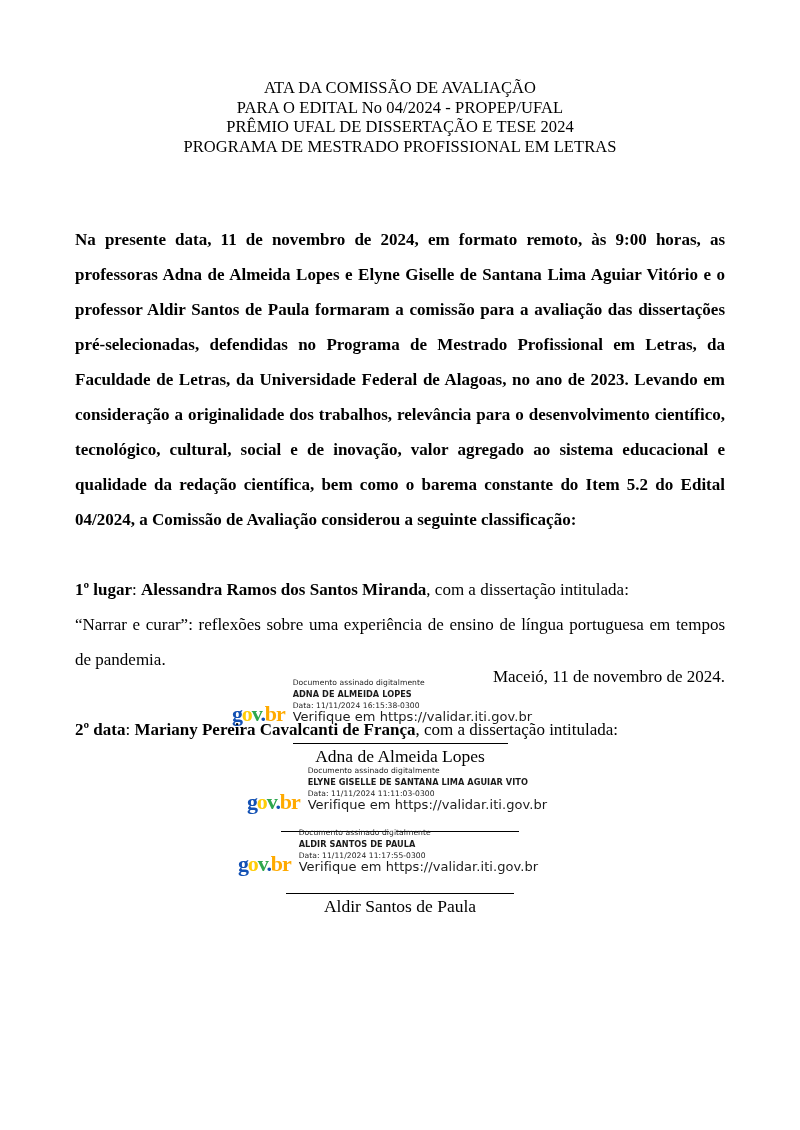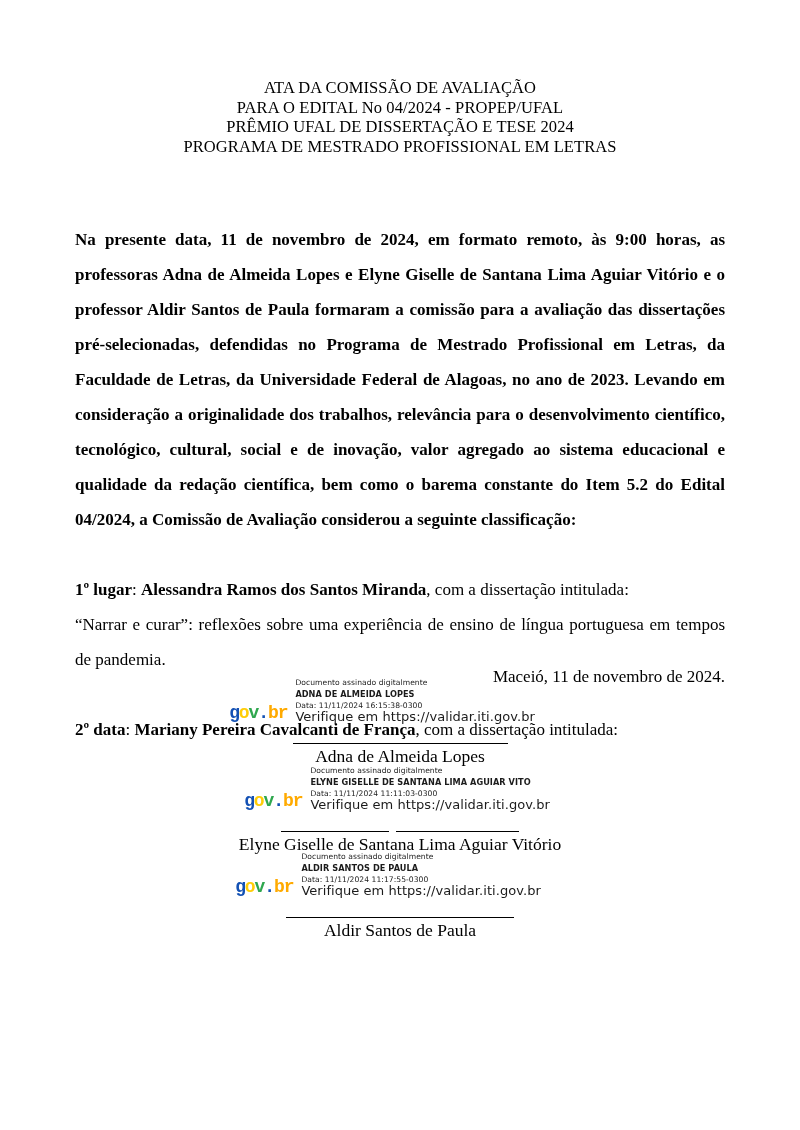--- a/index.html
+++ b/index.html
@@ -89,23 +89,23 @@
 
   .stamp {
     display: flex;
     align-items: center;
     gap: 7px;
     width: max-content;
   }
   .stamp-wrap { display: flex; justify-content: center; width: 800px; }
 
   .govbr {
-    font-family: Liberation Mono, monospace;
+    font-family: Liberation Serif, serif;
     font-weight: bold;
-    font-size: 18px;
+    font-size: 22px;
     line-height: 23px;
     letter-spacing: -1.1px;
     white-space: nowrap;
     transform: translateY(1px);
   }
   .g-blue { color: #1351B4; }
   .g-yellow { color: #FFCD07; }
   .g-green { color: #2FA74E; }
   .g-dot { color: #1351B4; }
   .g-br { color: #FFAA00; }
@@ -232,21 +232,20 @@
           </div>
         </div>
       </div>
       <div class="gap-sm"></div>
       <div class="sig-rule-wrap">
         <div class="sig-rule-split">
           <div class="sig-rule" style="width:108px;"></div>
           <div class="sig-rule" style="width:123px;"></div>
         </div>
       </div>
-      <div class="sig-name">Elyne Giselle de Santana Lima Aguiar Vitório</div>
     </div>
 
     <div class="sig-group" style="margin-top:8px;">
       <div class="stamp-wrap">
         <div class="stamp" style="transform: translateX(-12px);">
           <div class="stamp-block">
             <div class="stamp-row">
               <span class="govbr"><span class="g-blue">g</span><span class="g-yellow">o</span><span class="g-green">v</span><span class="g-dot">.</span><span class="g-br">br</span></span>
               <span class="stamp-lines">
                 <span class="stamp-text stamp-top" style="display:block;position:relative;top:-13px;">Documento assinado digitalmente</span>

